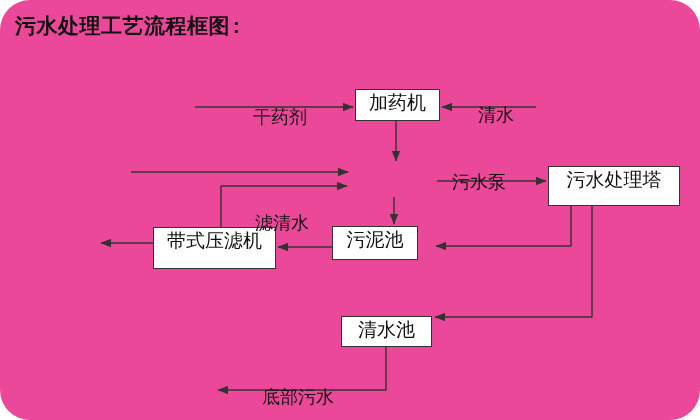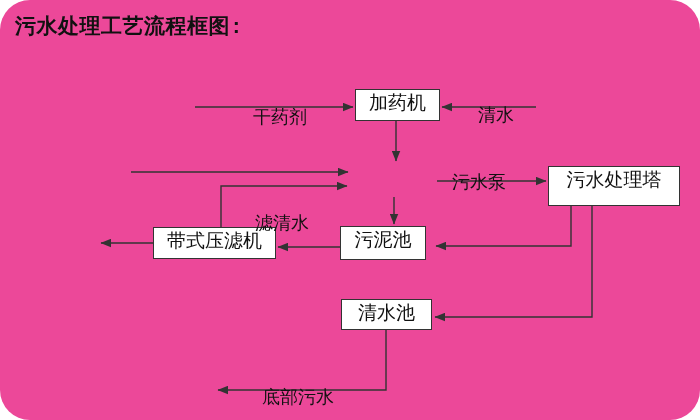--- a/index.html
+++ b/index.html
@@ -71,27 +71,27 @@
       <polyline points="386,330 386,390 218,390" marker-end="url(#arrow)"></polyline>
     </g>
   </svg>
 
   <div class="node" style="left:355px;top:89px;width:85px;height:32px">
     <span>加药机</span>
   </div>
   <div class="node" style="left:548px;top:166px;width:132px;height:40px">
     <span>污水处理塔</span>
   </div>
-  <div class="node" style="left:340px;top:226px;width:86px;height:34px">
+  <div class="node" style="left:332px;top:226px;width:86px;height:34px">
     <span>污泥池</span>
   </div>
-  <div class="node" style="left:153px;top:227px;width:123px;height:32px">
+  <div class="node" style="left:153px;top:227px;width:123px;height:42px">
     <span>带式压滤机</span>
   </div>
-  <div class="node" style="left:341px;top:299px;width:91px;height:31px">
+  <div class="node" style="left:341px;top:316px;width:91px;height:31px">
     <span>清水池</span>
   </div>
 
   <div class="edge-label" style="left:253px;top:85px">干药剂</div>
   <div class="edge-label" style="left:478px;top:83px">清水</div>
   <div class="edge-label" style="left:452px;top:150px">污水泵</div>
   <div class="edge-label" style="left:255px;top:191px">滤清水</div>
   <div class="edge-label" style="left:262px;top:365px">底部污水</div>
 
 </div>

